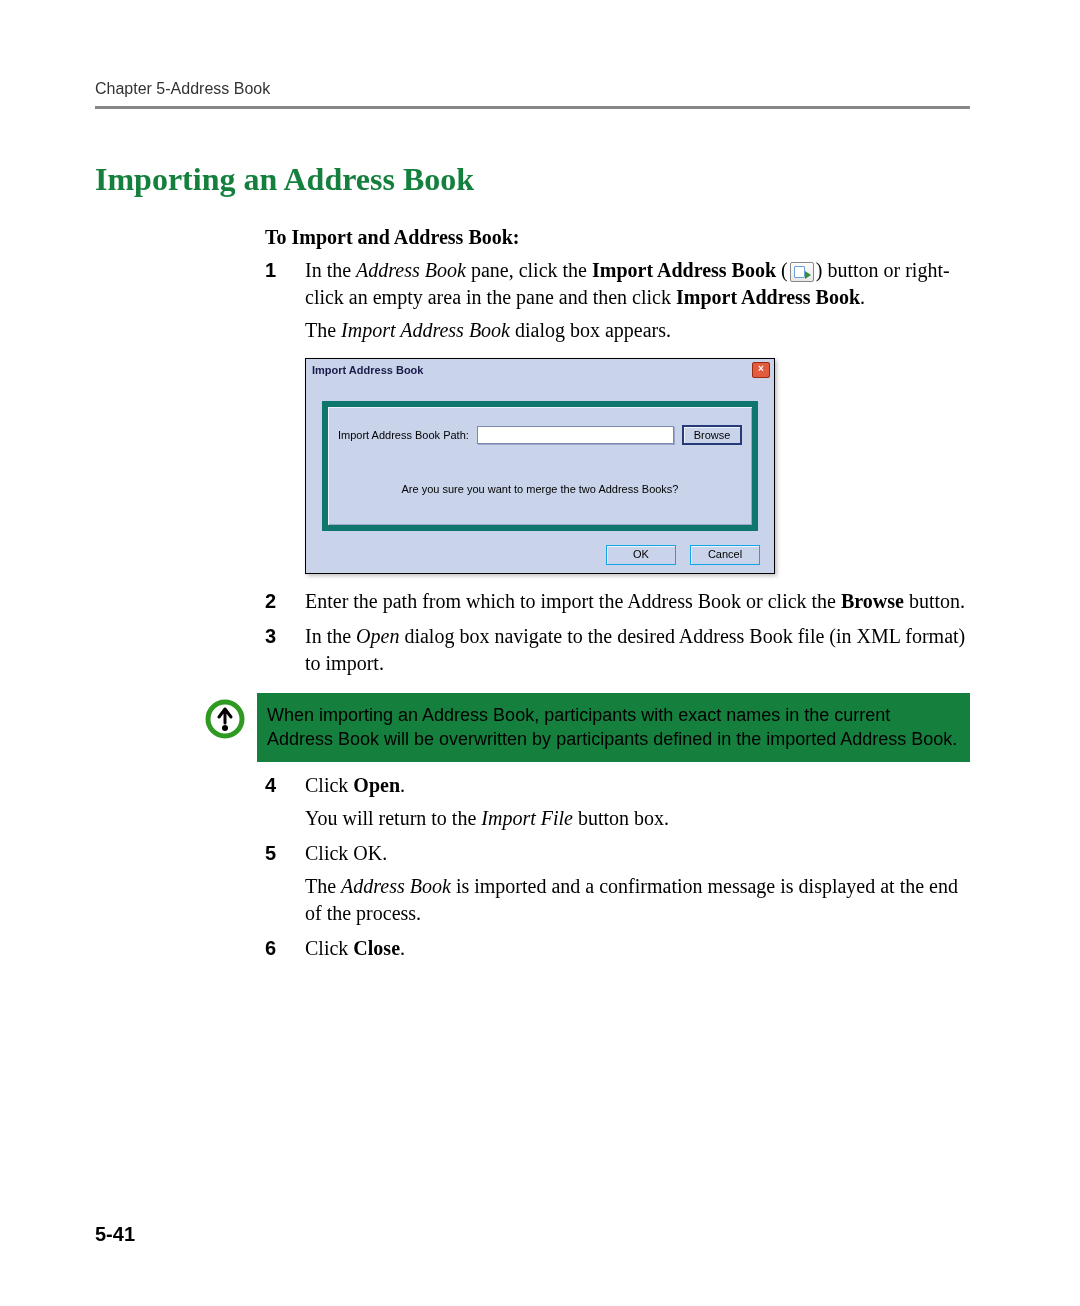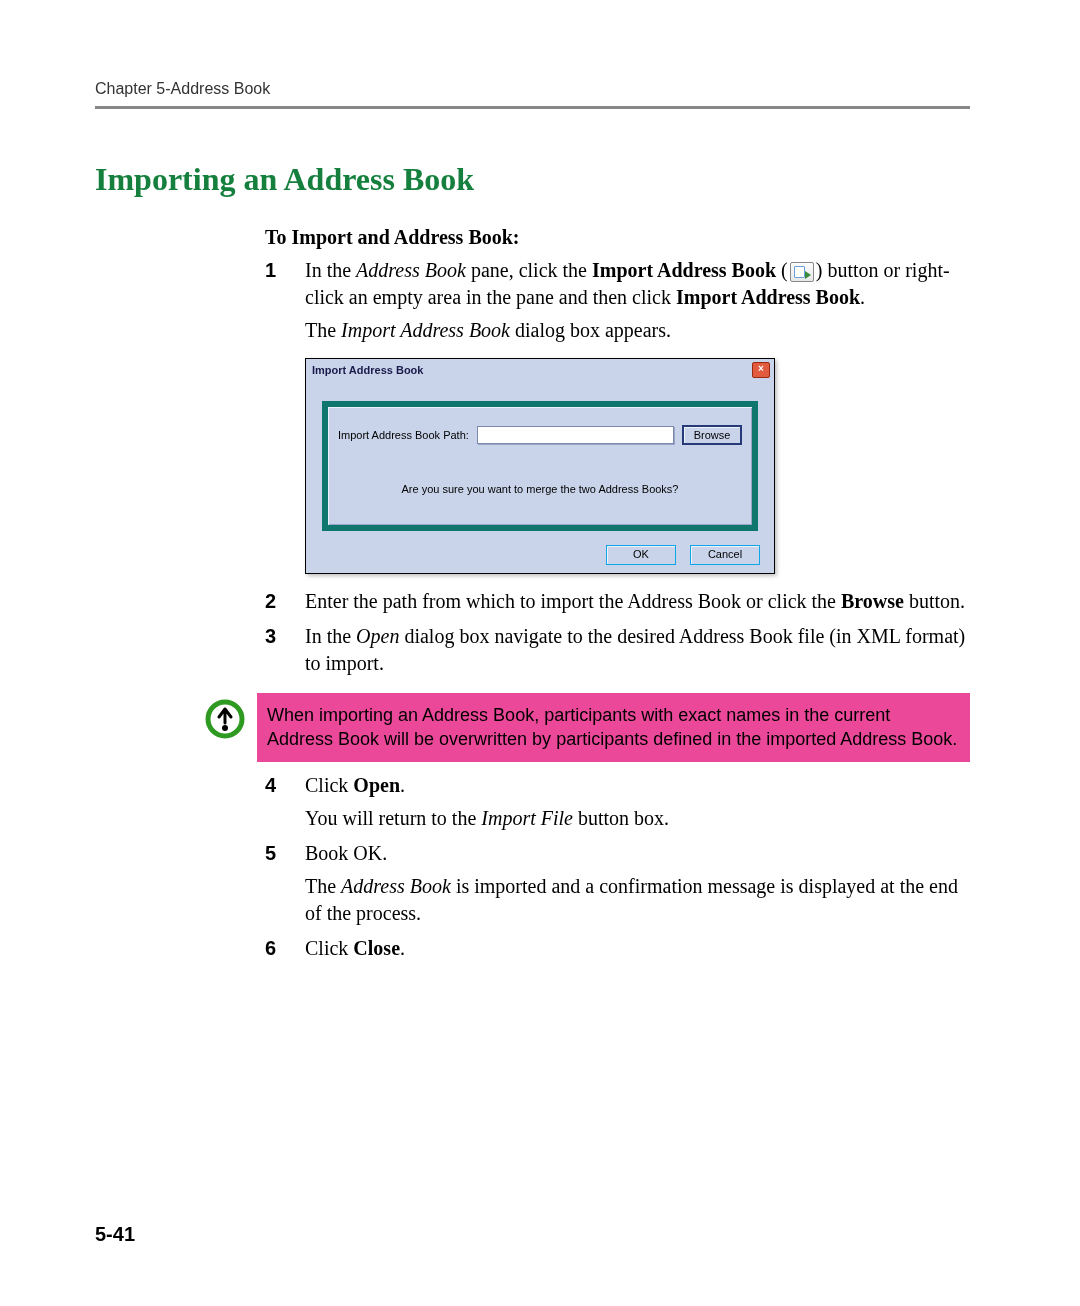--- a/index.html
+++ b/index.html
@@ -189,21 +189,21 @@
     gap: 12px;
     margin: 16px 0 10px 110px;
   }
   .note-icon {
     width: 40px; height: 40px; flex: 0 0 40px;
     margin-top: 6px;
   }
   .note-icon svg { width: 40px; height: 40px; display:block; }
   .note-box {
     flex: 1;
-    background: #ec4899;
+    background: #15803d;
     font-family: Arial, Helvetica, sans-serif;
     font-size: 18px;
     line-height: 1.35;
     padding: 10px 10px 10px 10px;
   }
 
   .page-number {
     position: absolute;
     left: 95px;
     bottom: 60px;
@@ -296,21 +296,21 @@
       </div>
     </div>
     <div class="step-follow">
       <span>You will return to the </span><span class="italic">Import File</span><span> button box.</span>
     </div>
   </div>
 
   <div class="step-block">
     <div class="step-row">
       <div class="step-num">5</div>
-      <div class="step-text">Book OK.</div>
+      <div class="step-text">Click OK.</div>
     </div>
     <div class="step-follow">
       <span>The </span><span class="italic">Address Book</span><span> is imported and a confirmation message is displayed at the end of the process.</span>
     </div>
   </div>
 
   <div class="step-block">
     <div class="step-row">
       <div class="step-num">6</div>
       <div class="step-text">

